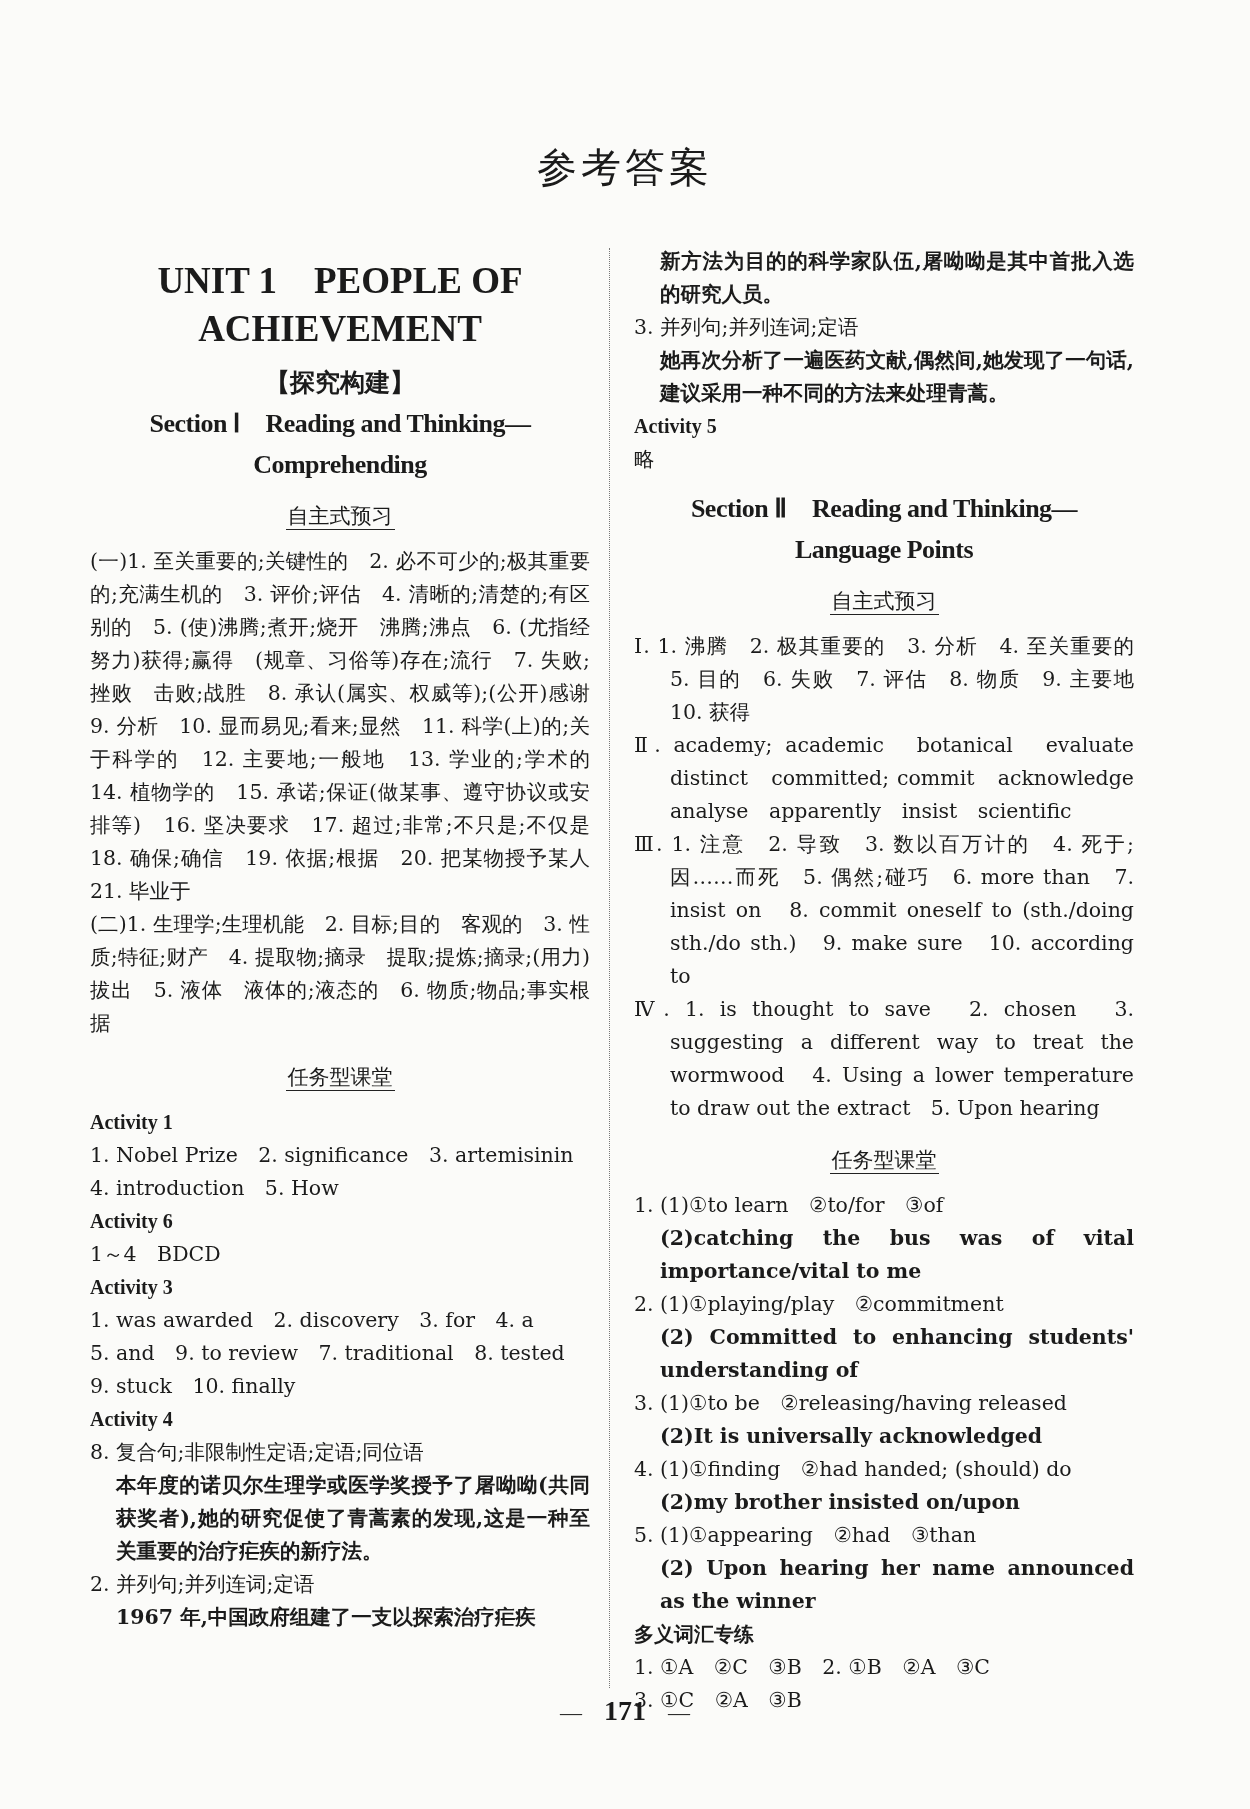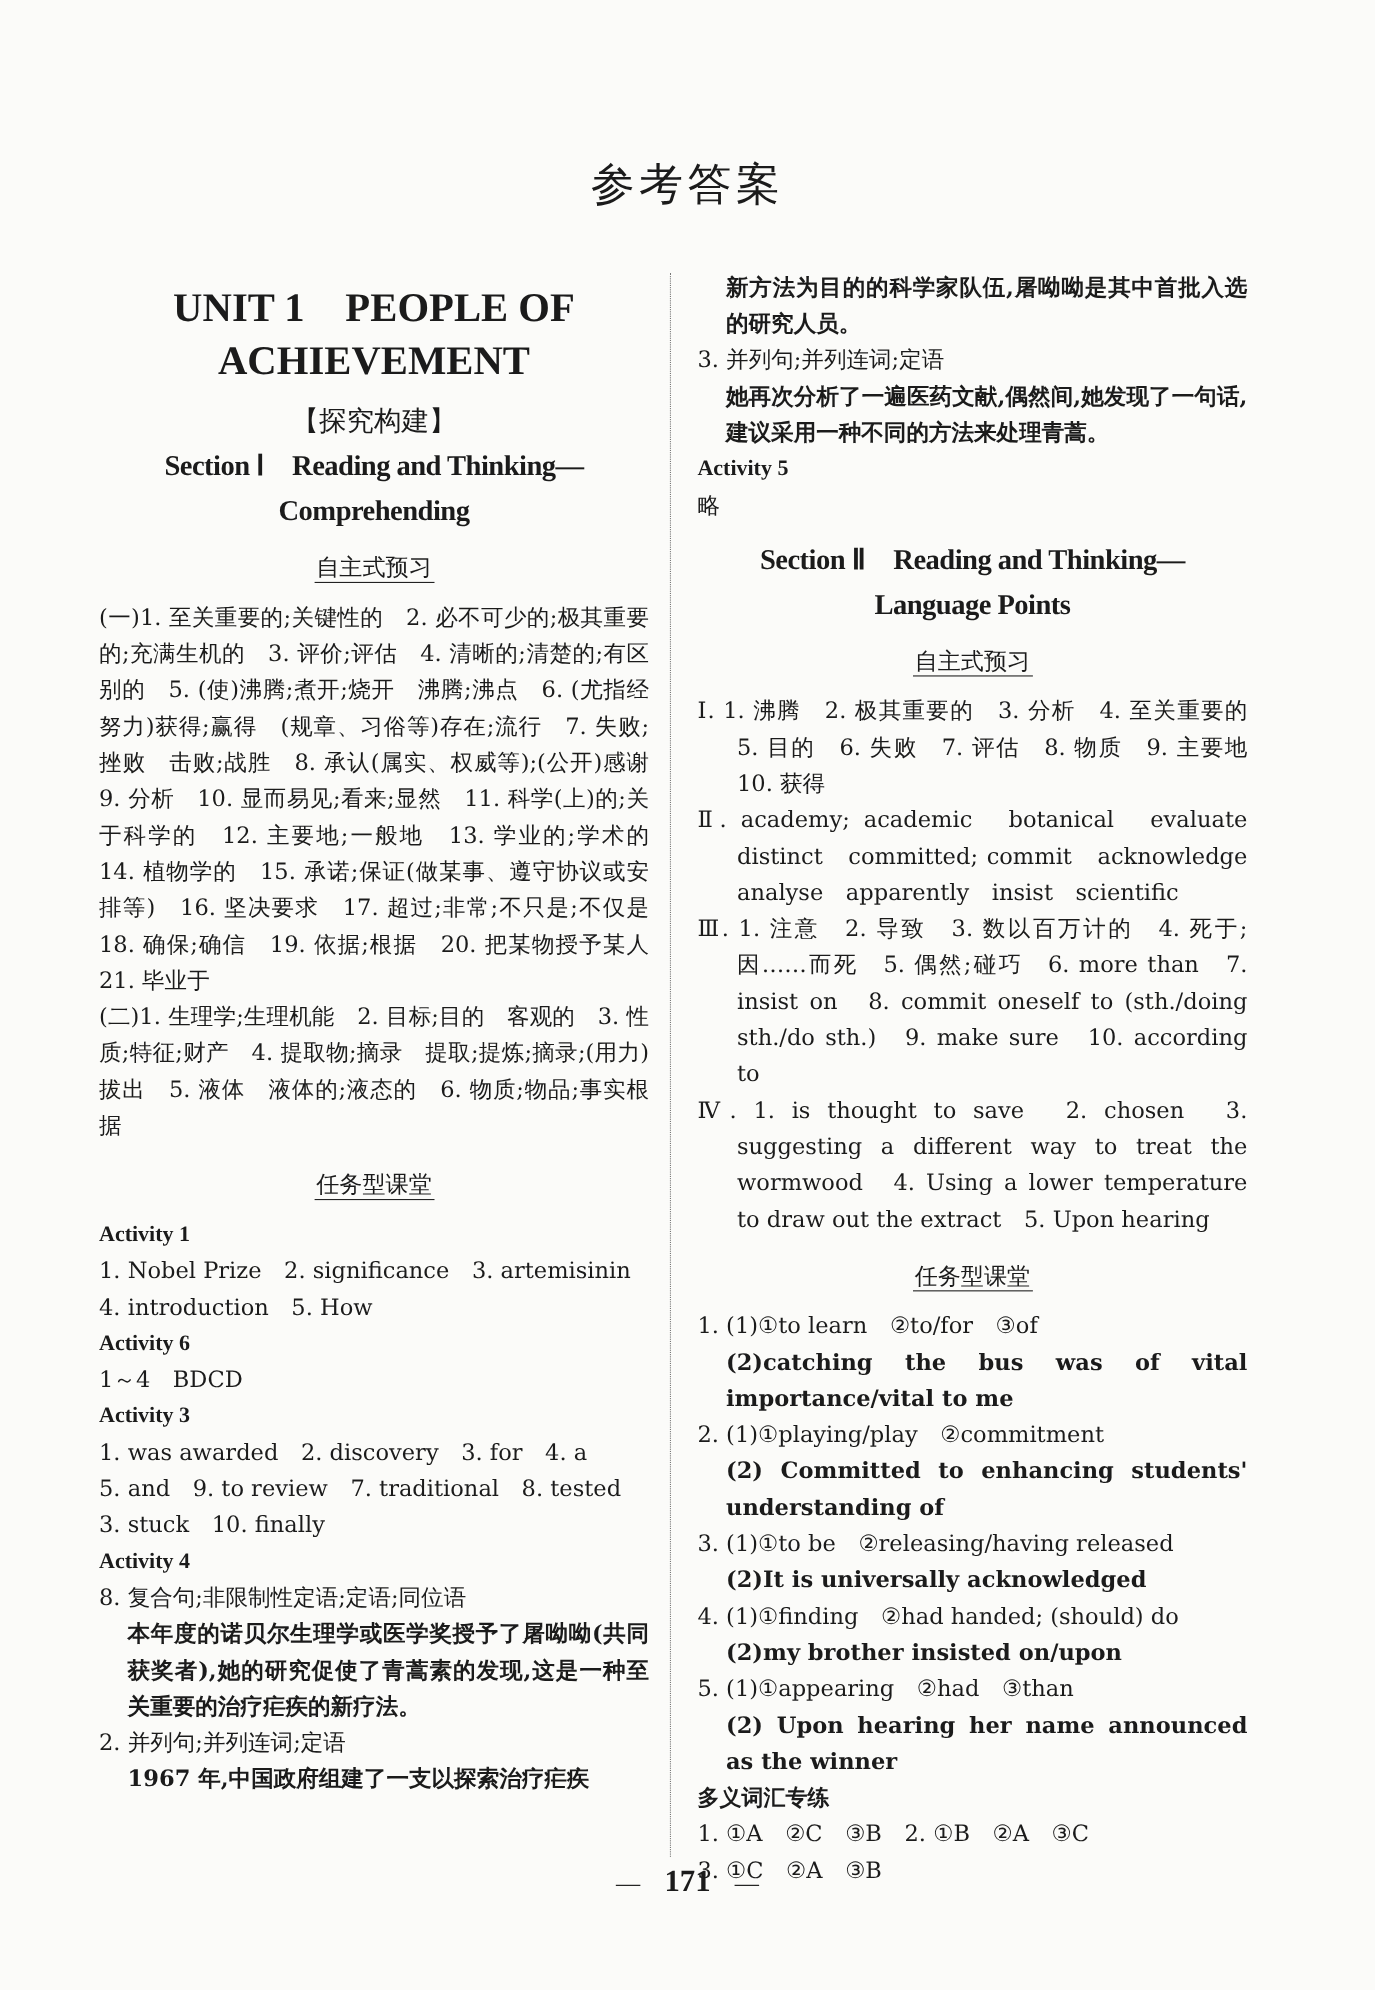--- a/index.html
+++ b/index.html
@@ -26,21 +26,21 @@
     .divider {
       position: absolute; left: 609px; top: 248px; height: 1440px;
       border-left: 1px dotted #777;
     }
     .unit-title {
       font-family: "Liberation Serif", serif; font-weight: bold;
       font-size: 37px; line-height: 48px; text-align: center;
       margin: 12px 0 10px 0;
     }
     .bracket-title {
-      font-family: "DejaVu Sans", sans-serif; font-weight: normal;
+      font-family: "DejaVu Sans", sans-serif; font-weight: bold;
       font-size: 25px; text-align: center; line-height: 40px;
     }
     .section-title {
       font-family: "Liberation Serif", serif; font-weight: bold;
       font-size: 26px; line-height: 41px; text-align: center;
       letter-spacing: -0.5px;
     }
     .sub-title {
       text-align: center; margin: 16px 0 14px 0;
       font-family: "DejaVu Sans", sans-serif; font-size: 21px;
@@ -84,21 +84,21 @@
   <div class="act">Activity 1</div>
   <div>1. Nobel Prize　2. significance　3. artemisinin</div>
   <div>4. introduction　5. How</div>
 
   <div class="act">Activity 6</div>
   <div>1～4　BDCD</div>
 
   <div class="act">Activity 3</div>
   <div>1. was awarded　2. discovery　3. for　4. a</div>
   <div>5. and　9. to review　7. traditional　8. tested</div>
-  <div>3. stuck　10. finally</div>
+  <div>9. stuck　10. finally</div>
 
   <div class="act">Activity 4</div>
   <div>8. 复合句;非限制性定语;定语;同位语</div>
   <div class="p indent">本年度的诺贝尔生理学或医学奖授予了屠呦呦(共同获奖者),她的研究促使了青蒿素的发现,这是一种至关重要的治疗疟疾的新疗法。</div>
   <div>2. 并列句;并列连词;定语</div>
   <div class="p indent">1967 年,中国政府组建了一支以探索治疗疟疾</div>
 </div>
 
 <div class="col col-right">
   <div class="p indent">新方法为目的的科学家队伍,屠呦呦是其中首批入选的研究人员。</div>

